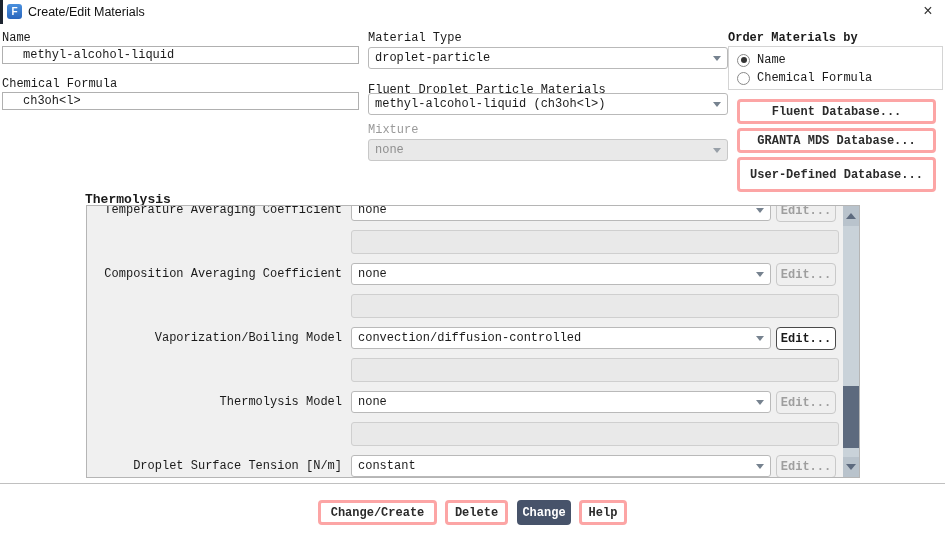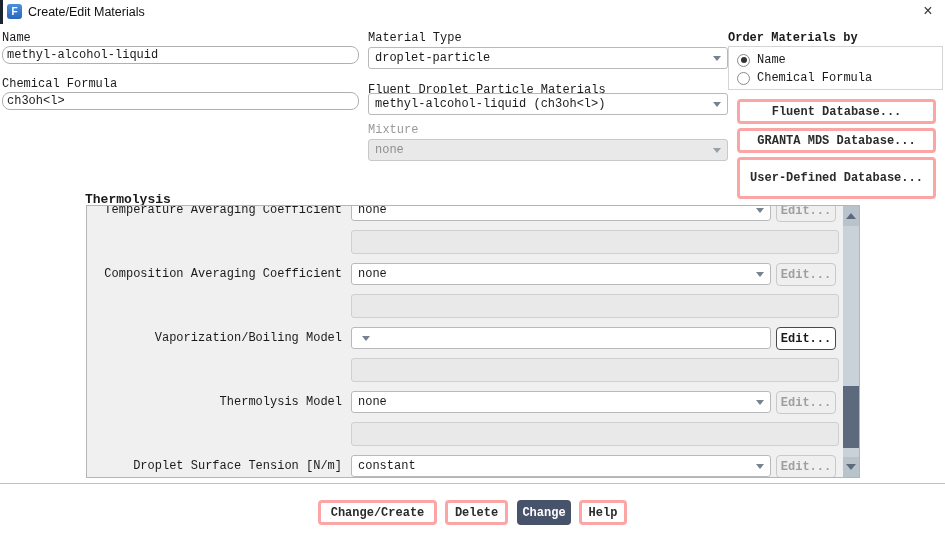--- a/index.html
+++ b/index.html
@@ -36,22 +36,22 @@
   }
   .close-btn{
     position:absolute;left:914px;top:0px;width:28px;height:22px;display:flex;align-items:center;justify-content:center;
     color:#333;font-family:"Liberation Sans",sans-serif;font-size:16px;cursor:pointer;
   }
   
   .lbl{position:absolute;height:14px;line-height:14px;white-space:nowrap;}
   .lbl.bold{font-weight:bold;}
   .lbl.dim{color:#9a9a9a;}
   .txt-input{
-    position:absolute;height:18px;background:#fff;border:1px solid var(--border-gray);border-radius:8px;
-    font-family:inherit;font-size:12px;color:var(--text);padding:0 4px;line-height:16px;
+    position:absolute;height:18px;background:#fff;border:1px solid var(--border-gray);border-radius:0;
+    font-family:inherit;font-size:12px;color:var(--text);padding:0 20px;line-height:16px;
   }
   .dropdown{
     position:absolute;height:22px;background:#fff;border:1px solid #b9b9b9;border-radius:3px;
     display:flex;align-items:center;padding:9px 6px;cursor:pointer;
   }
   .dropdown .val{flex:1;white-space:nowrap;overflow:hidden;}
   .caret{
     width:0;height:0;border-left:4px solid transparent;border-right:4px solid transparent;
     border-top:5px solid #76828f;margin-left:4px;flex:none;
   }
@@ -147,21 +147,21 @@
         <span class="rlabel">Name</span>
       </div>
       <div class="radio-row" style="top: 23px;">
         <span class="radio-circle"></span>
         <span class="rlabel">Chemical Formula</span>
       </div>
     </div>
   <div id="db-buttons">
       <button class="btn" style="left: 737px; width: 199px; height: 25px; top: 99px;">Fluent Database...</button>
       <button class="btn" style="left: 737px; width: 199px; height: 25px; top: 128px;">GRANTA MDS Database...</button>
-      <button class="btn" style="left: 737px; width: 199px; height: 42px; top: 157px;">User-Defined Database...</button>
+      <button class="btn" style="left: 737px; width: 199px; height: 35px; top: 157px;">User-Defined Database...</button>
     </div>
 
   <div class="lbl bold" style="left:85px;top:193px;font-size:13px;">Thermolysis</div>
   <div class="props-panel" id="props-panel">
     <div id="prop-rows">
         <div class="prop-label" style="top: -3px;">Temperature Averaging Coefficient</div>
         <div class="dropdown prop-dd" style="top: -7px;">
           <span class="val">none</span>
           <span class="caret"></span>
         </div>
@@ -169,20 +169,21 @@
         <div class="blank-field" style="top: 24px;"></div>
         <div class="prop-label" style="top: 61px;">Composition Averaging Coefficient</div>
         <div class="dropdown prop-dd" style="top: 57px;">
           <span class="val">none</span>
           <span class="caret"></span>
         </div>
         <button class="edit-btn disabled" style="top: 57px;">Edit...</button>
         <div class="blank-field" style="top: 88px;"></div>
         <div class="prop-label" style="top: 125px;">Vaporization/Boiling Model</div>
         <div class="dropdown prop-dd" style="top: 121px;">
+          <span class="val">convection/diffusion-controlled</span>
           <span class="caret"></span>
         </div>
         <button class="edit-btn" style="top: 121px;">Edit...</button>
         <div class="blank-field" style="top: 152px;"></div>
         <div class="prop-label" style="top: 189px;">Thermolysis Model</div>
         <div class="dropdown prop-dd" style="top: 185px;">
           <span class="val">none</span>
           <span class="caret"></span>
         </div>
         <button class="edit-btn disabled" style="top: 185px;">Edit...</button>

